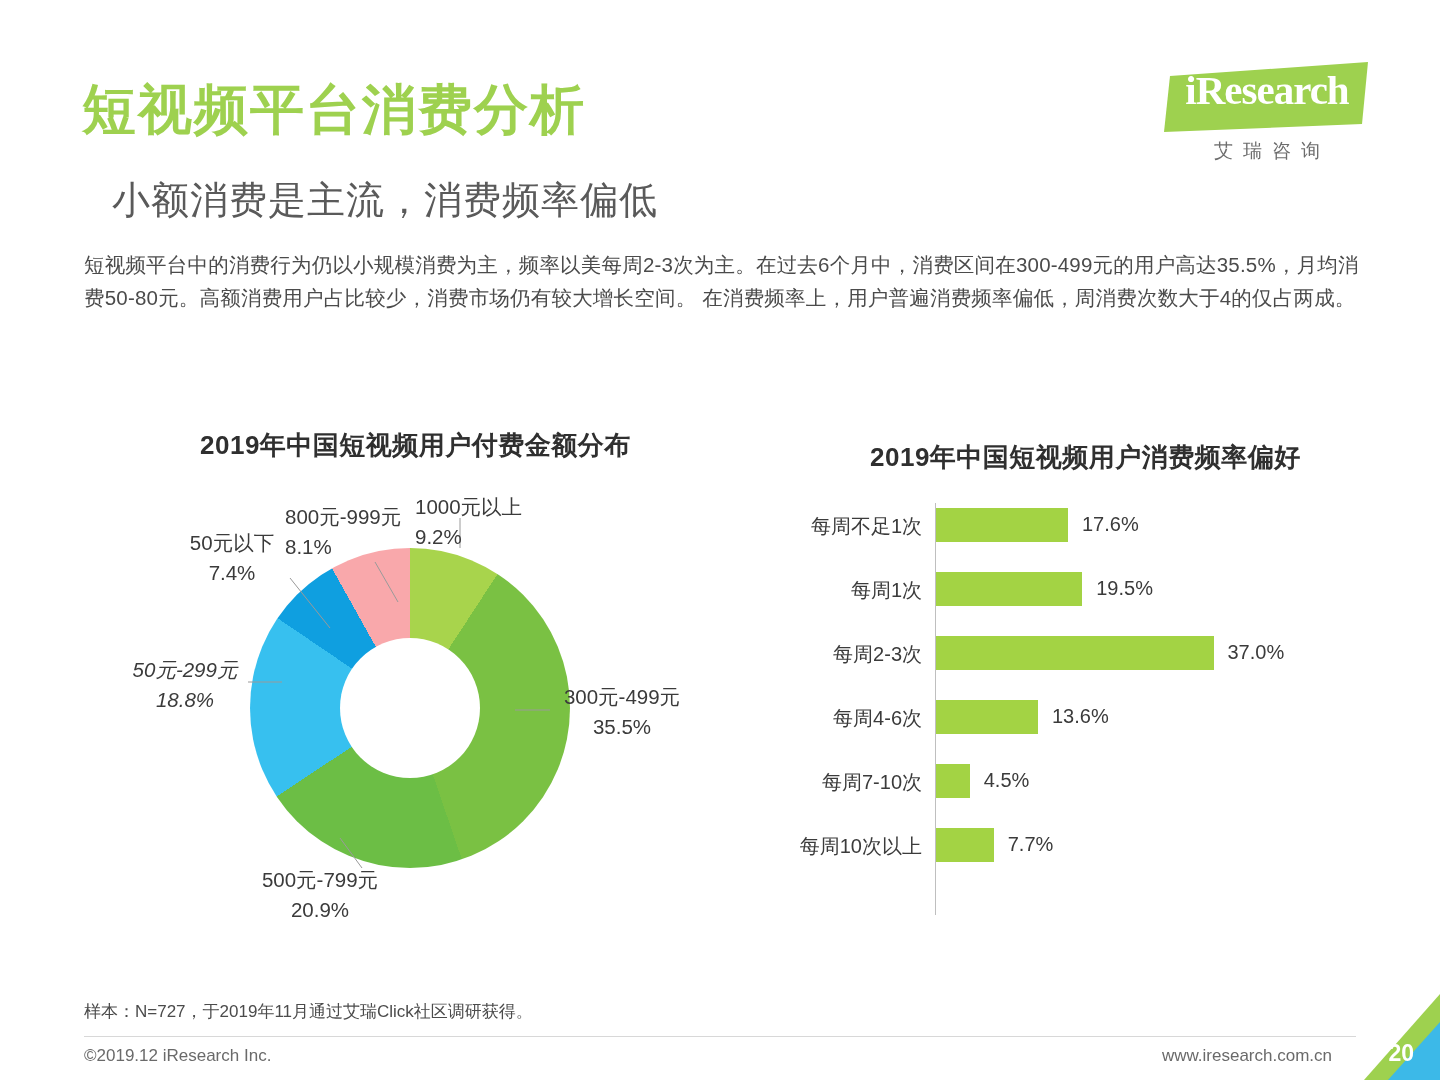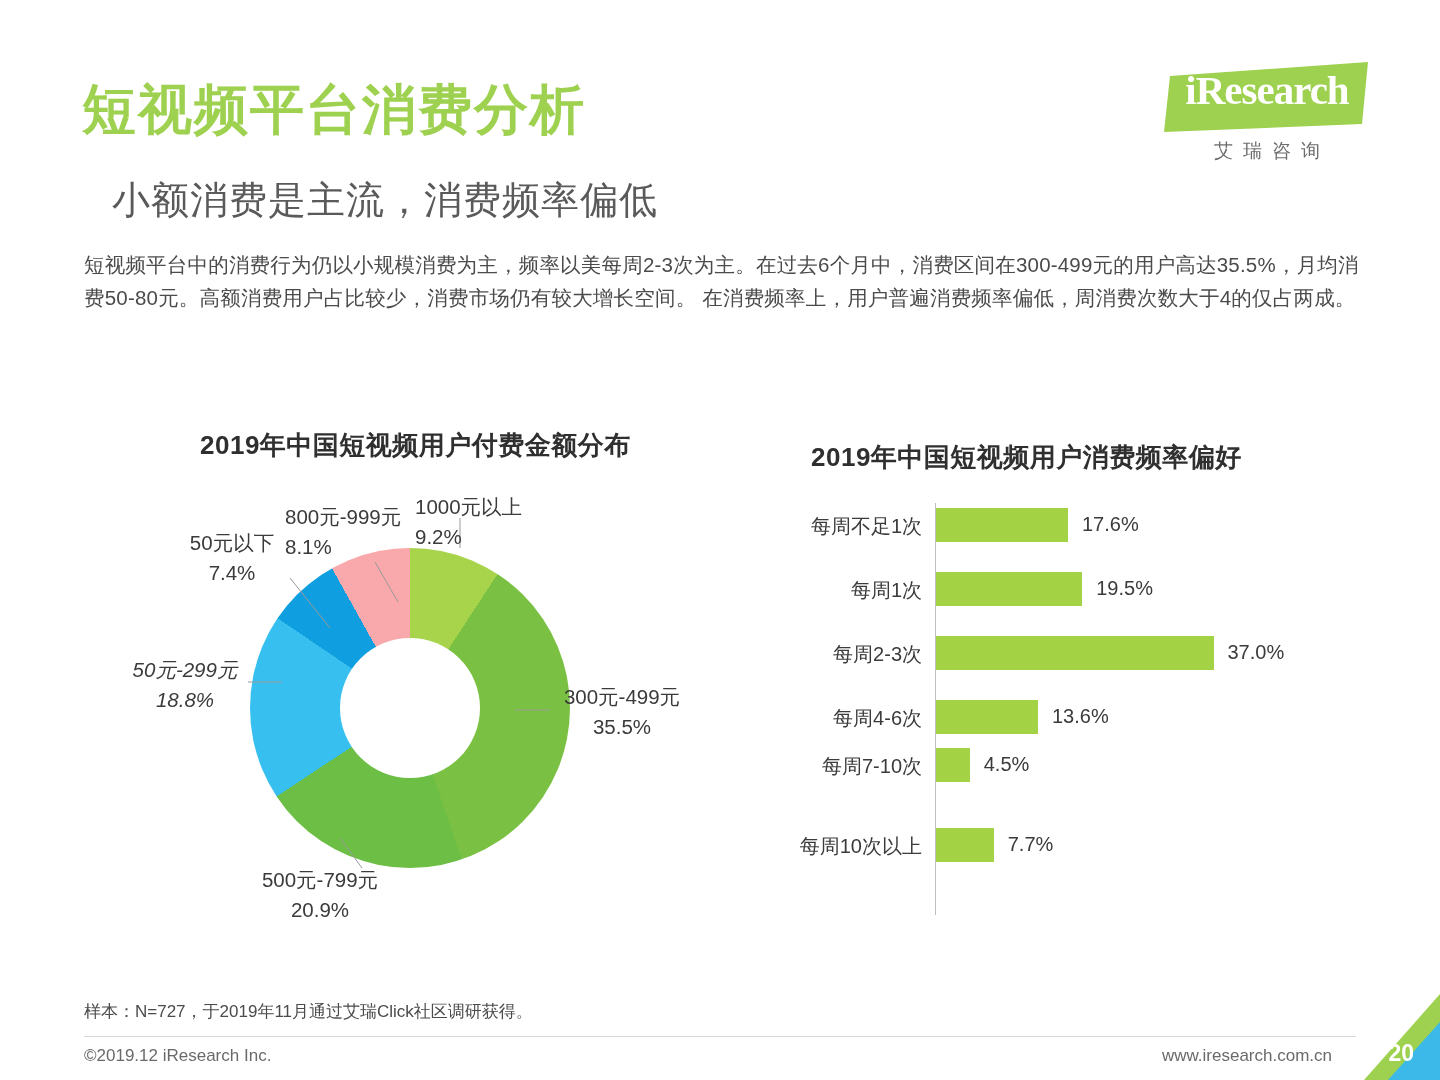--- a/index.html
+++ b/index.html
@@ -89,21 +89,21 @@
   
   .chart-title {
     position: absolute;
     font-size: 26px;
     font-weight: bold;
     color: #2f2f2f;
     letter-spacing: 0.5px;
     white-space: nowrap;
   }
   #pie-title { left: 200px; top: 428px; }
-  #bar-title { left: 811px; top: 440px; }
+  #bar-title { left: 870px; top: 440px; }
 
   
   .donut-area {
     position: absolute;
     left: 130px;
     top: 470px;
     width: 620px;
     height: 480px;
   }
   .donut {
@@ -322,21 +322,21 @@
       <div class="bar-row" style="top: 128px;">
         <div class="bar-cat">每周2-3次</div>
         <div class="bar-fill" style="width: 277.5px; background: rgb(163, 211, 68);"></div>
         <div class="bar-val" style="left: 447.5px;">37.0%</div>
       </div>
       <div class="bar-row" style="top: 192px;">
         <div class="bar-cat">每周4-6次</div>
         <div class="bar-fill" style="width: 102px; background: rgb(163, 211, 68);"></div>
         <div class="bar-val" style="left: 272px;">13.6%</div>
       </div>
-      <div class="bar-row" style="top: 240px;">
+      <div class="bar-row" style="top: 256px;">
         <div class="bar-cat">每周7-10次</div>
         <div class="bar-fill" style="width: 33.75px; background: rgb(163, 211, 68);"></div>
         <div class="bar-val" style="left: 203.75px;">4.5%</div>
       </div>
       <div class="bar-row" style="top: 320px;">
         <div class="bar-cat">每周10次以上</div>
         <div class="bar-fill" style="width: 57.75px; background: rgb(163, 211, 68);"></div>
         <div class="bar-val" style="left: 227.75px;">7.7%</div>
       </div>
     </div>

